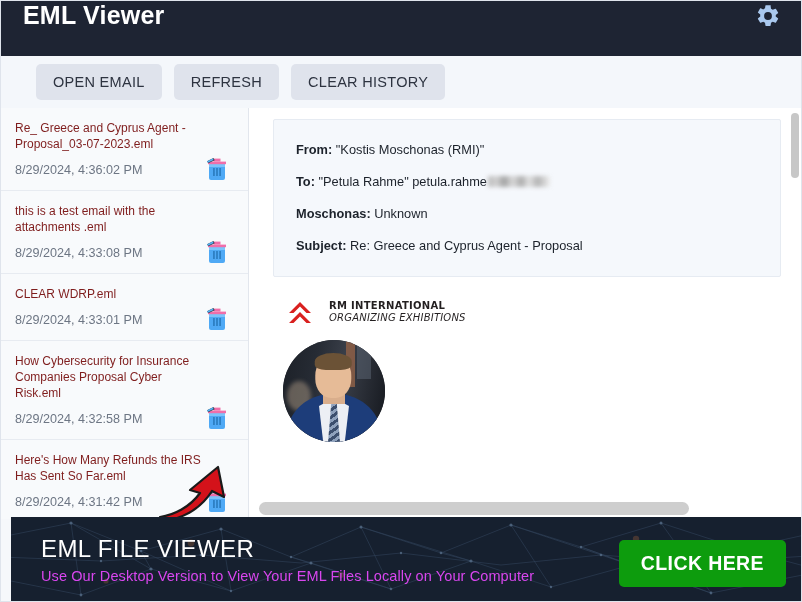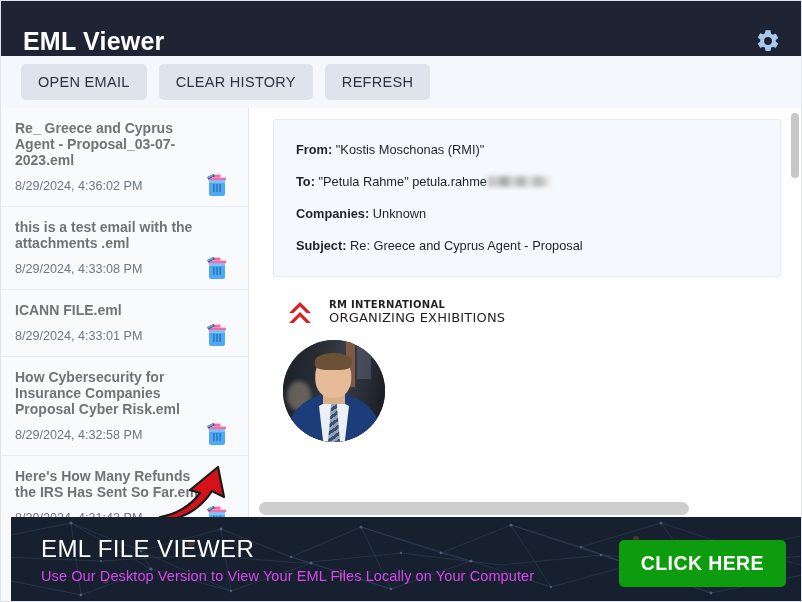--- a/index.html
+++ b/index.html
@@ -22,21 +22,21 @@
   }
 
   
   .app-header {
     position: absolute;
     left: 0; top: 0;
     width: 802px;
     height: 55px;
     background: #1e2433;
     display: flex;
-    align-items: flex-end;
+    align-items: flex-start;
     justify-content: space-between;
     padding: 0 20px 0 22px;
   }
   .app-title {
     color: #ffffff;
     font-size: 25px;
     font-weight: bold;
     letter-spacing: 0.2px;
   }
   .gear-btn {
@@ -49,21 +49,21 @@
   
   .toolbar {
     position: absolute;
     left: 0; top: 55px;
     width: 802px;
     height: 52px;
     background: #f4f7fb;
     display: flex;
     align-items: center;
     gap: 12px;
-    padding-left: 20px;
+    padding-left: 35px;
   }
   .tb-btn {
     background: #dfe3ec;
     border: none;
     border-radius: 5px;
     color: #2d3340;
     font-size: 14.5px;
     font-family: "Liberation Sans", sans-serif;
     letter-spacing: 0.3px;
     padding: 10px 17px;
@@ -92,23 +92,23 @@
   }
   .mail-item {
     position: relative;
     padding: 12px 14px 12px 14px;
     border-bottom: 1px solid #e7ebf1;
     background: #f8fafc;
     cursor: pointer;
     min-height: 63px;
   }
   .mail-name {
-    font-size: 14px;
-    font-weight: bold;
-    color: #737373;
+    font-size: 12px;
+    font-weight: normal;
+    color: #7f1d1d;
     line-height: 16px;
     padding-right: 30px;
     word-break: break-word;
   }
   .mail-date {
     margin-top: 11px;
     font-size: 12.6px;
     color: #6d7684;
     line-height: 15px;
   }
@@ -168,22 +168,22 @@
 
   
   .logo-rm { display: flex; align-items: center; gap: 4px; margin-left: 14px; }
   .logo-rm-mark { width: 38px; height: 27px; }
   .logo-rm-txt { line-height: 1.08; }
   .logo-rm-t1 {
     font-size: 10px; font-weight: bold; color: #231f20;
     letter-spacing: .3px; font-family: "DejaVu Sans", sans-serif;
   }
   .logo-rm-t2 {
-    font-size: 13px; color: #231f20; letter-spacing: .2px;
-    font-family: "DejaVu Sans", sans-serif; margin-top: 1px;
+    font-size: 10px; color: #231f20; letter-spacing: .2px;
+    font-family: "DejaVu Sans", sans-serif; margin-top: 1px; font-style: italic;
   }
 
   
   .logo-sox { margin: 13px 0 0 42px; width: 110px; text-align: center; }
   .sox-member {
     font-size: 7.2px; font-weight: bold; color: #1a1a1a;
     font-family: "DejaVu Sans", sans-serif; margin-bottom: 2px;
   }
   .sox-main {
     display: flex; align-items: center; justify-content: center; gap: 0px;
@@ -357,22 +357,22 @@
       <span>
         <svg width="26" height="26" viewBox="0 0 24 24" fill="#a9c8ee">
           <path d="M19.14 12.94a7.07 7.07 0 0 0 .06-.94 7.07 7.07 0 0 0-.06-.94l2.03-1.58a.49.49 0 0 0 .12-.61l-1.92-3.32a.49.49 0 0 0-.59-.22l-2.39.96a7.05 7.05 0 0 0-1.62-.94l-.36-2.54A.48.48 0 0 0 13.93 2h-3.84a.48.48 0 0 0-.48.41l-.36 2.54c-.59.24-1.13.56-1.62.94l-2.39-.96a.49.49 0 0 0-.59.22L2.73 8.47a.48.48 0 0 0 .12.61l2.03 1.58c-.04.31-.06.62-.06.94s.02.63.06.94l-2.03 1.58a.49.49 0 0 0-.12.61l1.92 3.32c.12.22.38.3.59.22l2.39-.96c.49.38 1.03.7 1.62.94l.36 2.54c.04.24.24.41.48.41h3.84c.24 0 .44-.17.48-.41l.36-2.54c.59-.24 1.13-.56 1.62-.94l2.39.96c.22.08.47 0 .59-.22l1.92-3.32a.49.49 0 0 0-.12-.61l-2.03-1.58zM12 15.6A3.6 3.6 0 1 1 12 8.4a3.6 3.6 0 0 1 0 7.2z"></path>
         </svg>
       </span>
     </div>
   </div>
 
   <div class="toolbar">
     <button class="tb-btn">OPEN EMAIL</button>
+    <button class="tb-btn">REFRESH</button>
     <button class="tb-btn">CLEAR HISTORY</button>
-    <button class="tb-btn">REFRESH</button>
   </div>
 
   <div class="body-area">
 
     <div class="sidebar">
 
       <div class="mail-item">
         <div class="mail-name">Re_ Greece and Cyprus Agent - Proposal_03-07-2023.eml</div>
         <div class="mail-date">8/29/2024, 4:36:02 PM</div>
         <div class="trash-btn">
@@ -406,21 +406,21 @@
               <path d="M2 4.6h18v2.6H2z" fill="#f06ea9"></path>
               <path d="M7.5 1.6h7v3h-7z" fill="#f06ea9"></path>
               <path d="M1 4.2l6.4-3.1 1.3 2.2L2.3 6.3z" fill="#2f3a46"></path>
               <path d="M1.2 4.3l5.6-2.7.8 1.4-5.7 2.7z" fill="#55b3f7"></path>
             </svg>
           </span>
         </div>
       </div>
 
       <div class="mail-item">
-        <div class="mail-name">ICANN FILE.eml</div>
+        <div class="mail-name">CLEAR WDRP.eml</div>
         <div class="mail-date">8/29/2024, 4:33:01 PM</div>
         <div class="trash-btn">
           <span>
             <svg width="22" height="24" viewBox="0 0 22 24">
               <path d="M3 7h16v14a2 2 0 0 1-2 2H5a2 2 0 0 1-2-2z" fill="#4fa9f5"></path>
               <path d="M3 7h16v3H3z" fill="#7cc4fb"></path>
               <rect x="7" y="11" width="1.8" height="8" fill="#2d7fc4"></rect>
               <rect x="10.1" y="11" width="1.8" height="8" fill="#2d7fc4"></rect>
               <rect x="13.2" y="11" width="1.8" height="8" fill="#2d7fc4"></rect>
               <path d="M2 4.6h18v2.6H2z" fill="#f06ea9"></path>
@@ -480,21 +480,21 @@
         <div class="hdr-box">
           <div class="hdr-line">
             <b>From:</b>
             <span>"Kostis Moschonas (RMI)"</span>
           </div>
           <div class="hdr-line">
             <b>To:</b>
             <span>"Petula Rahme" petula.rahme</span><span class="redact"></span>
           </div>
           <div class="hdr-line">
-            <b>Companies:</b>
+            <b>Moschonas:</b>
             <span>Unknown</span>
           </div>
           <div class="hdr-line">
             <b>Subject:</b>
             <span>Re: Greece and Cyprus Agent - Proposal</span>
           </div>
         </div>
 
         <div class="email-body">
 

